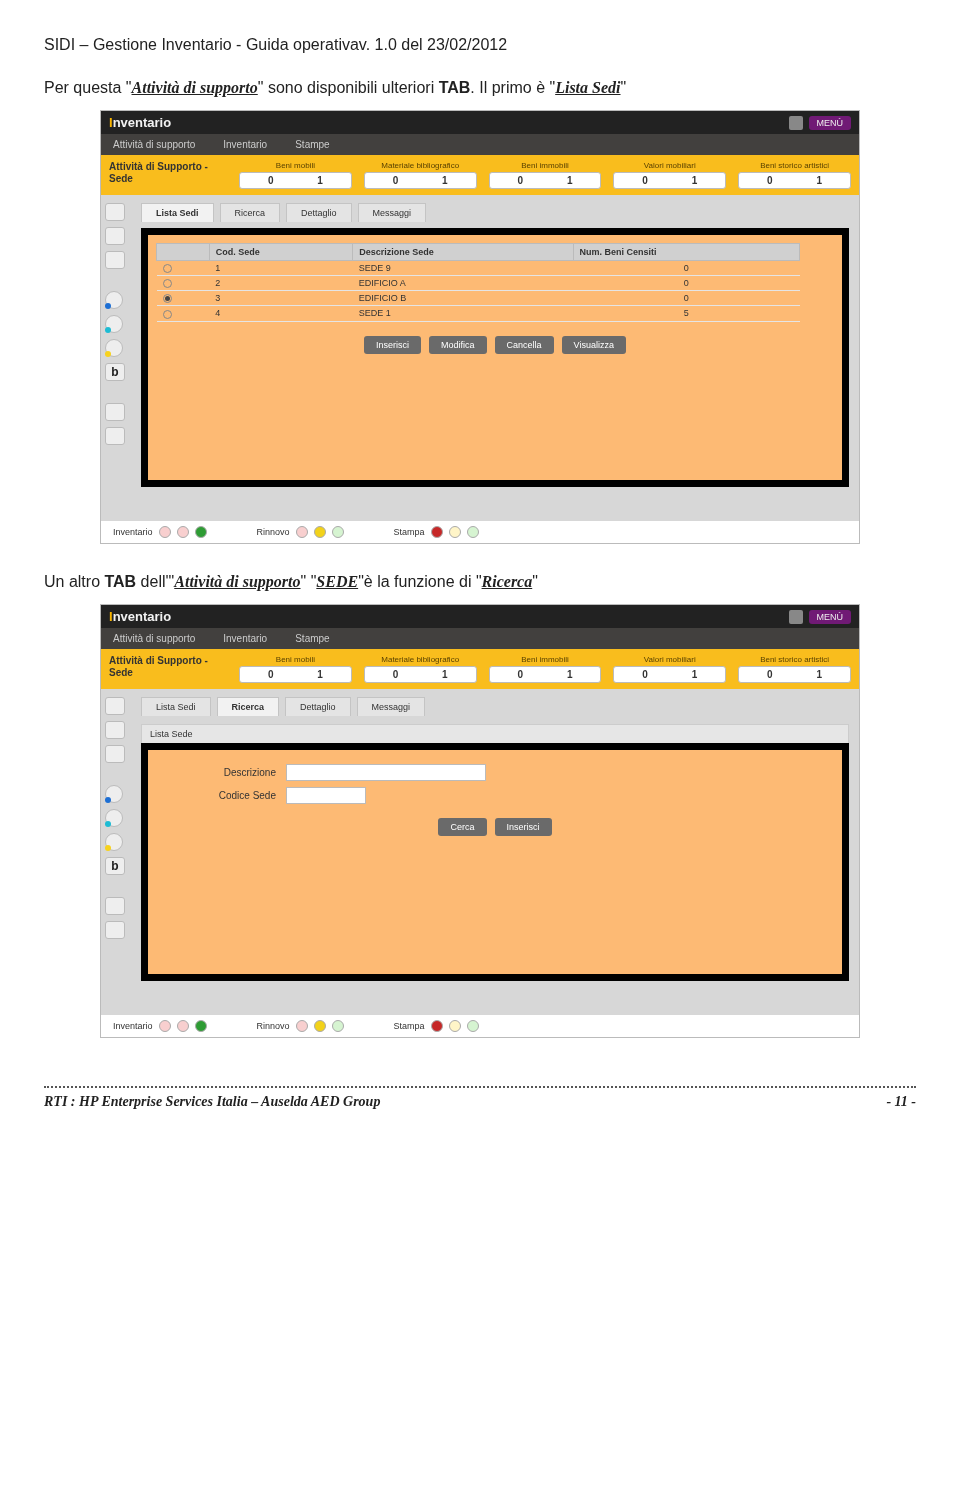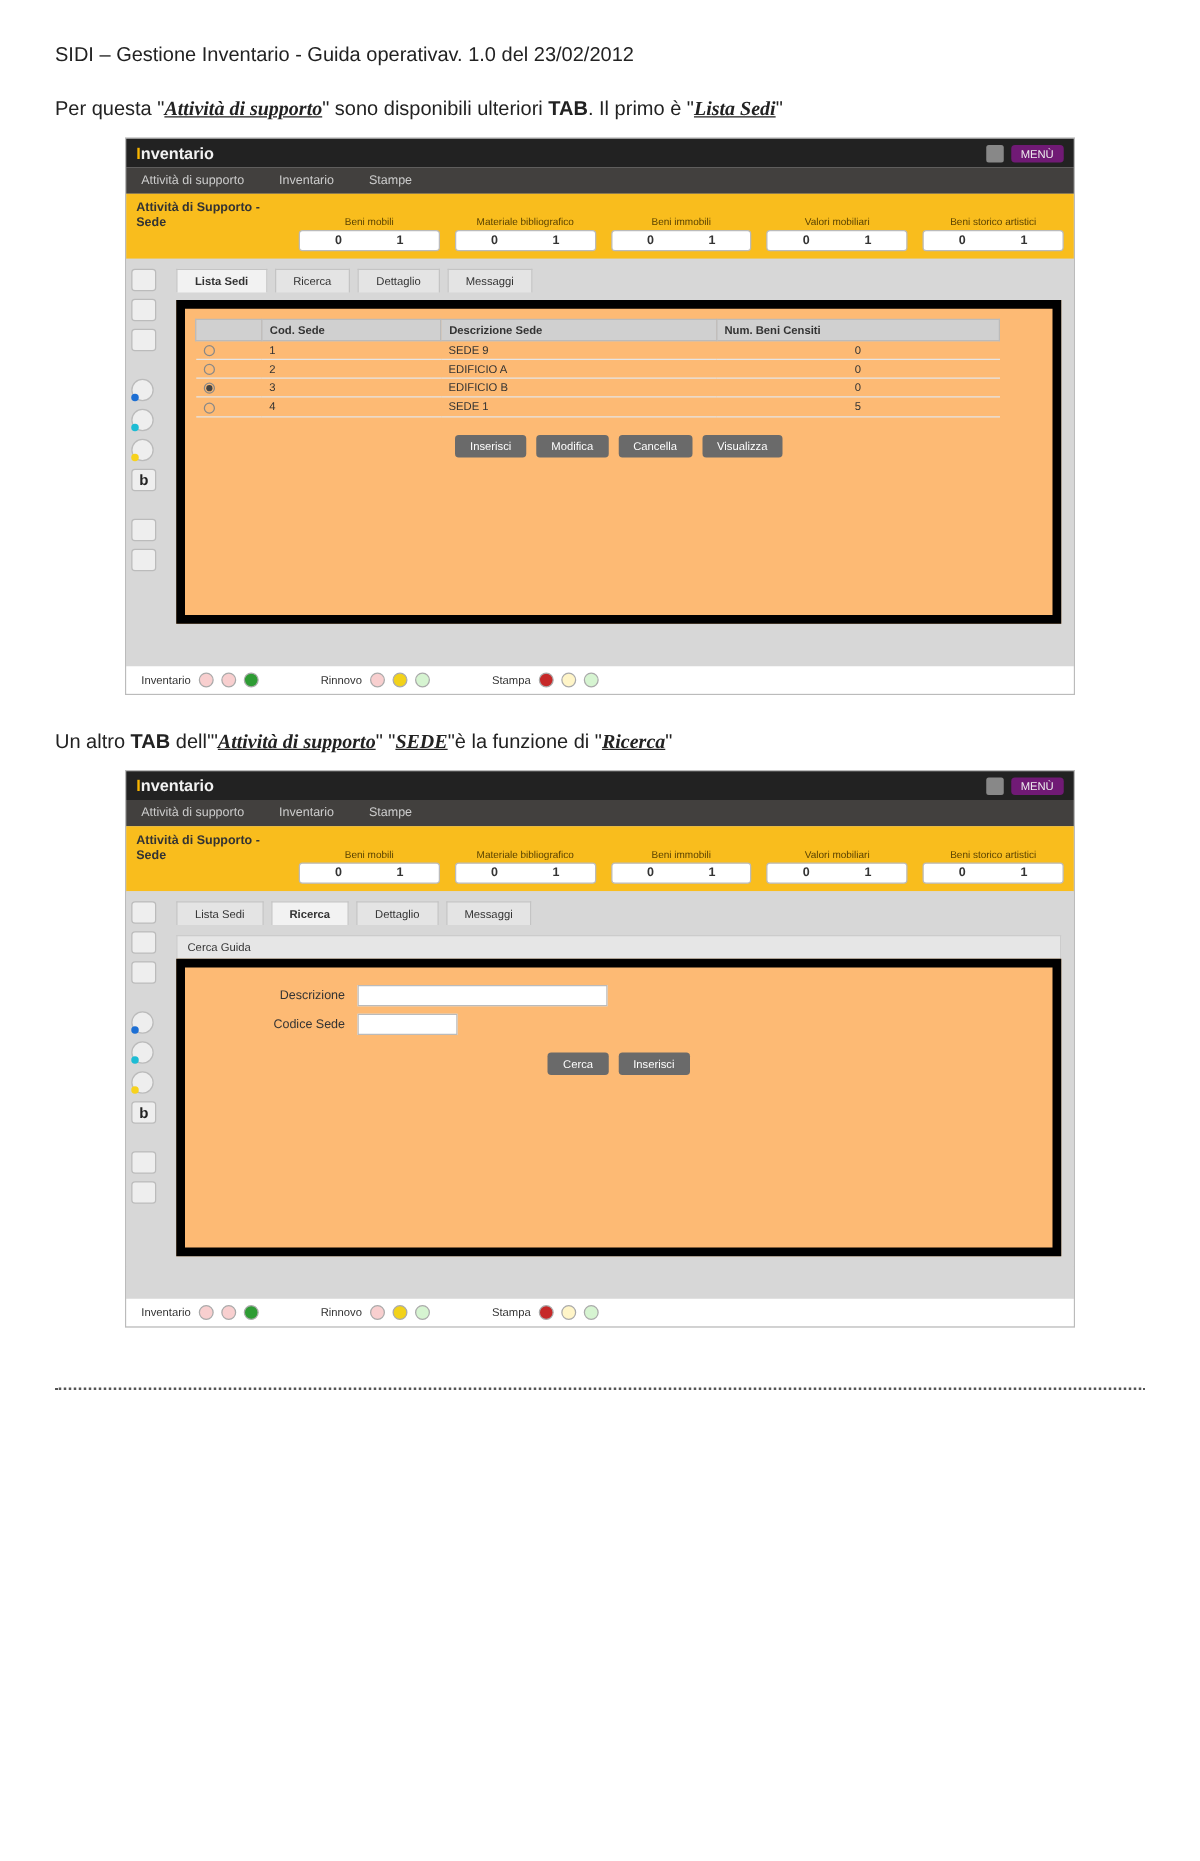--- a/index.html
+++ b/index.html
@@ -17,21 +17,21 @@
   .app-top { background: #222; color: #eee; display: flex; align-items: center; justify-content: space-between; padding: 4px 8px; }
   .logo { font-weight: bold; font-size: 13px; color: #f2f2f2; }
   .logo .accent { color: #f8b400; }
   .top-right { display: flex; align-items: center; gap: 6px; }
   .top-icon { width: 14px; height: 14px; background: #888; border-radius: 2px; display: inline-block; }
   .menu-pill { background: #701a75; color: #eee; padding: 2px 8px; border-radius: 3px; font-size: 9px; }
 
   .nav { background: #42403e; color: #ccc; display: flex; gap: 28px; padding: 5px 12px; font-size: 10px; }
   .yellow-bar { background: #f9bd1d; padding: 6px 8px; display: flex; align-items: flex-start; gap: 10px; }
   .yb-label { width: 120px; font-size: 10px; font-weight: bold; color: #333; line-height: 1.2; }
-  .yb-counters { display: flex; flex: 1; gap: 12px; margin-top: 12px; }
+  .yb-counters { display: flex; flex: 1; gap: 12px; }
   .yb-item { flex: 1; text-align: center; }
   .yb-cap { font-size: 8px; color: #5a4200; margin-bottom: 2px; white-space: nowrap; }
   .yb-box { background: #fff; border: 1px solid #bbb; border-radius: 3px; display: flex; justify-content: space-around; padding: 2px 6px; font-weight: bold; }
 
   .workspace { display: flex; min-height: 300px; background: #d7d7d7; }
   .sidebar { width: 30px; display: flex; flex-direction: column; gap: 6px; padding: 8px 4px; }
   .side-icn { width: 20px; height: 18px; background: #eee; border: 1px solid #bbb; border-radius: 3px; position: relative; }
   .side-icn.round { border-radius: 50%; width: 18px; height: 18px; }
   .side-icn.blue::after { content:""; position:absolute; width:6px; height:6px; background:#1d6fd4; border-radius:50%; bottom:-1px; left:-1px; }
   .side-icn.cyan::after { content:""; position:absolute; width:6px; height:6px; background:#1dbcd4; border-radius:50%; bottom:-1px; left:-1px; }
@@ -298,21 +298,21 @@
         <span class="side-icn"></span>
         <span class="side-icn"></span>
       </div>
       <div class="main">
         <div class="tabs" id="tabs2">
             <div class="tab">Lista Sedi</div>
             <div class="tab active">Ricerca</div>
             <div class="tab">Dettaglio</div>
             <div class="tab">Messaggi</div>
           </div>
-        <div class="panel-title">Cerca Guida</div>
+        <div class="panel-title">Lista Sede</div>
         <div class="panel form">
           <div class="form-row">
             <label>Descrizione</label>
             <input type="text" style="width: 200px;">
           </div>
           <div class="form-row">
             <label>Codice Sede</label>
             <input type="text" style="width: 80px;">
           </div>
           <div class="actions" id="act2">
@@ -339,13 +339,17 @@
         <div class="status-group">
           <span>Stampa</span>
           <span class="dot d-red"></span>
           <span class="dot d-ly"></span>
           <span class="dot d-lg"></span>
         </div>
       </div>
   </div>
 
   <hr class="hr-dotted">
+  <div class="footer-row">
+    <span>RTI : HP Enterprise Services Italia – Auselda AED Group</span>
+    <span>- 11 -</span>
+  </div>
 </div>
 
 </body></html>

